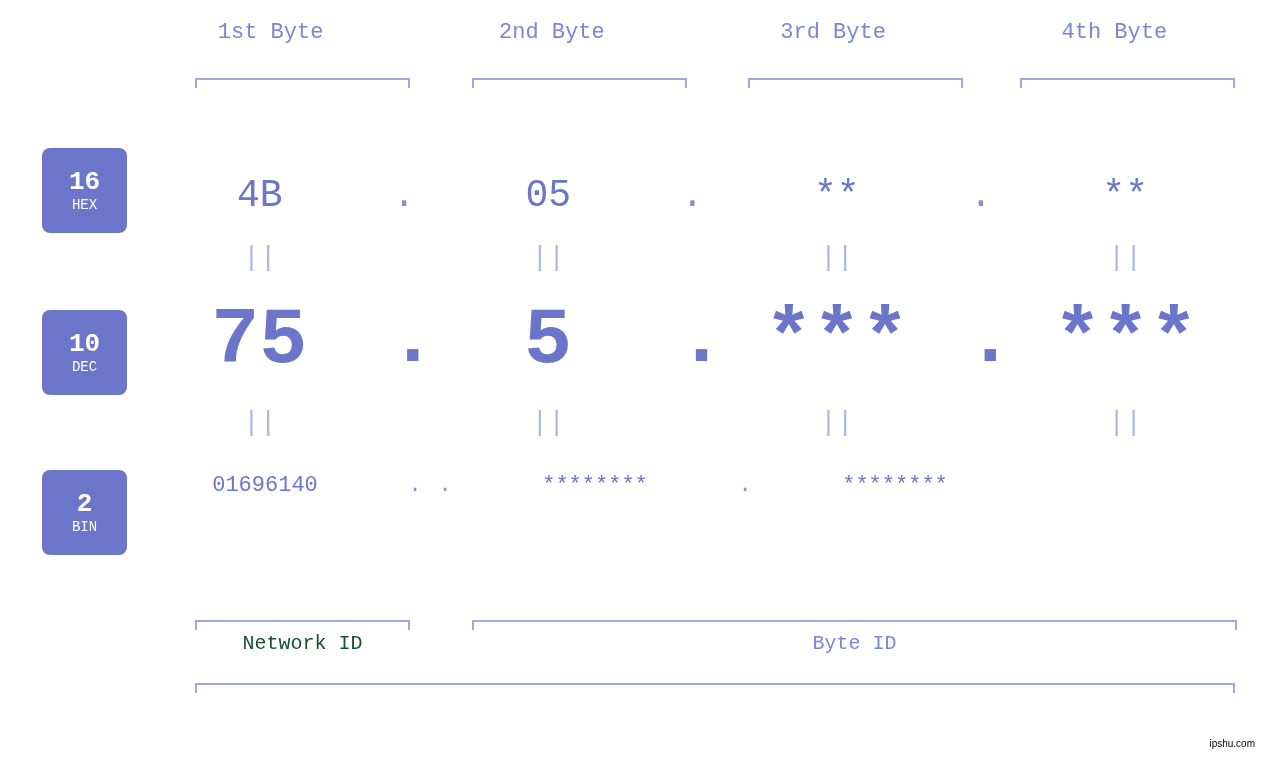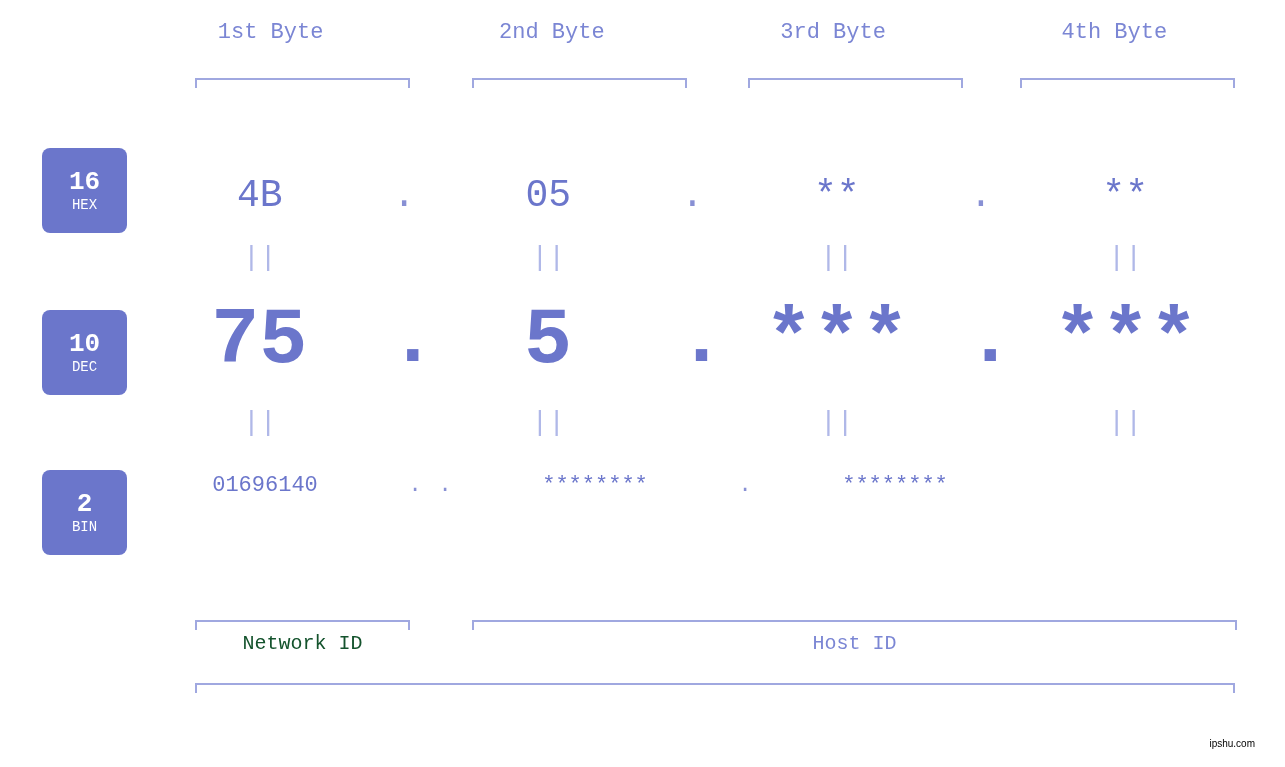--- a/index.html
+++ b/index.html
@@ -362,20 +362,20 @@
       <div class="cell cell-bin">********</div>
     </div>
 
   </div>
 
   <div class="bottom-bracket-line network-bracket"></div>
 
   <div class="bottom-bracket-line host-bracket"></div>
 
   <div class="network-id-label">Network ID</div>
-  <div class="host-id-label">Host ID</div>
+  <div class="host-id-label">Byte ID</div>
 
   <div class="big-bottom-bracket"></div>
 
 
   <div class="watermark">ipshu.com</div>
 
 </div>
 
 </body></html>

